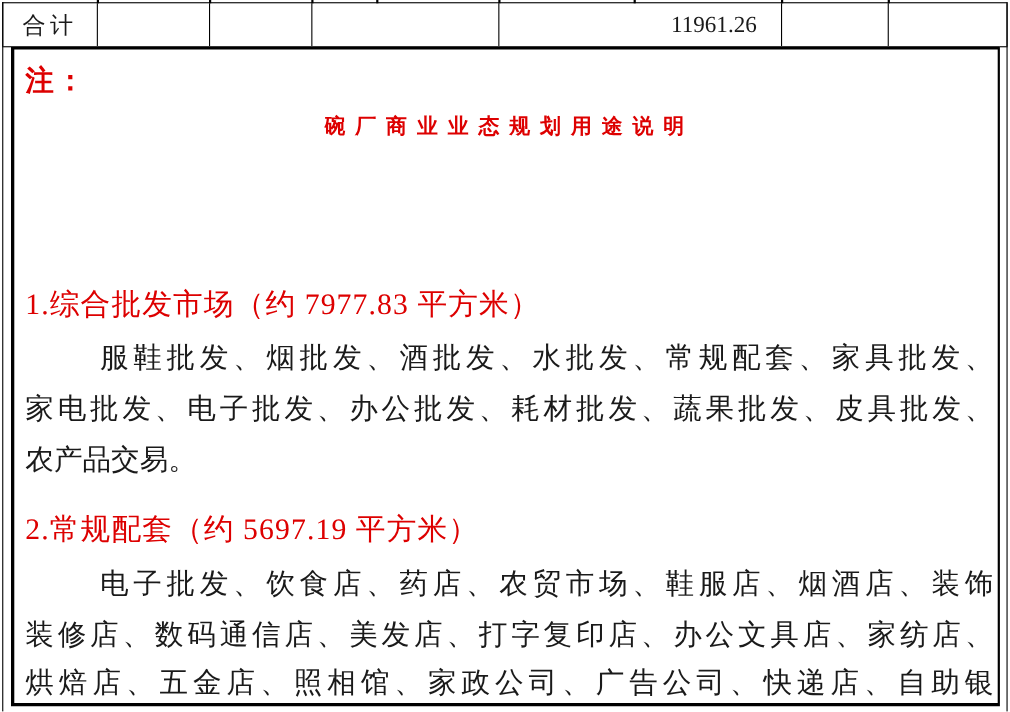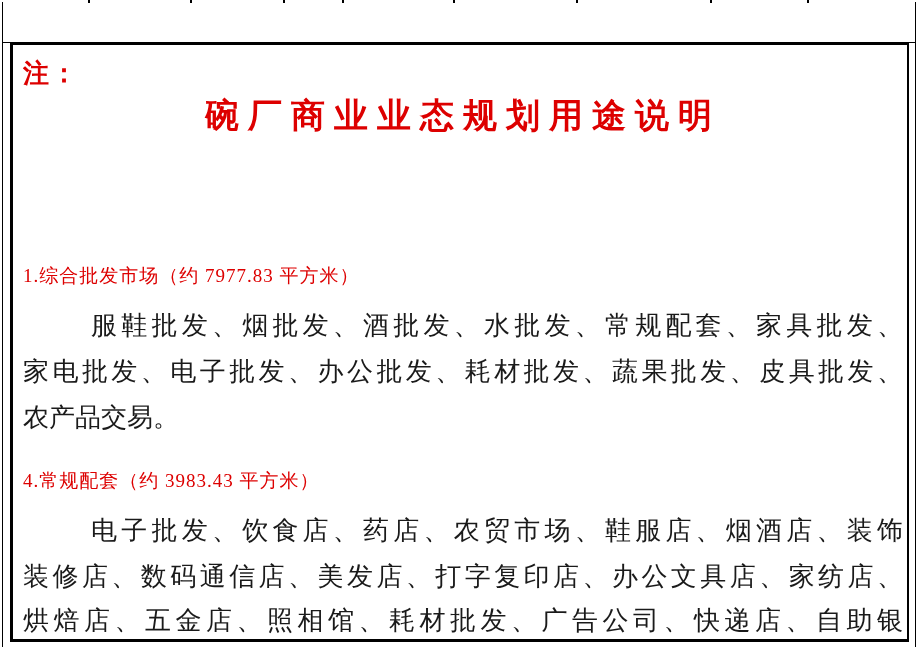--- a/index.html
+++ b/index.html
@@ -37,58 +37,67 @@
     background:#fff;
   }
   .tline{
     position:absolute;left:10px;right:4px;height:40px;
     font-size:26px;line-height:38px;white-space:nowrap;overflow:hidden;
   }
   .jline{text-align:justify;text-align-last:justify;white-space:normal;}
   .red{color:#dd0000;}
   #note-label{font-weight:bold;letter-spacing:2px;}
   #notes-title{
-    text-align:center;font-weight:bold;letter-spacing:9px;font-size:34px;
+    text-align:center;font-weight:bold;letter-spacing:9px;font-size:19px;
   }
-  .heading{font-size:19px;letter-spacing:1px;}
+  .heading{font-size:27px;letter-spacing:1px;}
   .ind1{padding-left:56px;}
   .ind2{padding-left:68px;}
 </style>
 </head>
 <body>
 
 <div id="page">
 
   <div class="stub" style="left:88px"></div>
   <div class="stub" style="left:190px"></div>
   <div class="stub" style="left:283px"></div>
   <div class="stub" style="left:342px"></div>
   <div class="stub" style="left:453px"></div>
   <div class="stub" style="left:576px"></div>
   <div class="stub" style="left:710px"></div>
   <div class="stub" style="left:807px"></div>
 
   <div class="vline" style="left:2px"></div>
   <div class="vline" style="left:915px"></div>
 
+  <div id="total-row">
+    <div class="cell c0">合计</div>
+    <div class="cell c1"></div>
+    <div class="cell c2"></div>
+    <div class="cell c3"></div>
+    <div class="cell c4">11961.26</div>
+    <div class="cell c5"></div>
+    <div class="cell c6"></div>
+  </div>
   <div id="thin-under"></div>
 
   <div id="notes-box">
 
     <div class="tline red" id="note-label" style="top:10px">注：</div>
 
     <div class="tline red" id="notes-title" style="top:52px">碗厂商业业态规划用途说明</div>
 
 
     <div class="tline red heading" style="top:212px">1.综合批发市场（约 7977.83 平方米）</div>
 
     <div class="tline jline ind2" style="top:262px">服鞋批发、烟批发、酒批发、水批发、常规配套、家具批发、</div>
     <div class="tline" style="top:354px">农产品交易。</div>
     <div class="tline jline" style="top:308px">家电批发、电子批发、办公批发、耗材批发、蔬果批发、皮具批发、</div>
 
-    <div class="tline red heading" style="top:417px">4.常规配套（约 3983.43 平方米）</div>
+    <div class="tline red heading" style="top:417px">2.常规配套（约 5697.19 平方米）</div>
 
     <div class="tline jline ind2" style="top:467px">电子批发、饮食店、药店、农贸市场、鞋服店、烟酒店、装饰</div>
     <div class="tline jline" style="top:513px">装修店、数码通信店、美发店、打字复印店、办公文具店、家纺店、</div>
-    <div class="tline jline" style="top:557px">烘焙店、五金店、照相馆、耗材批发、广告公司、快递店、自助银</div>
+    <div class="tline jline" style="top:557px">烘焙店、五金店、照相馆、家政公司、广告公司、快递店、自助银</div>
 
   </div>
 </div>
 
 </body></html>

